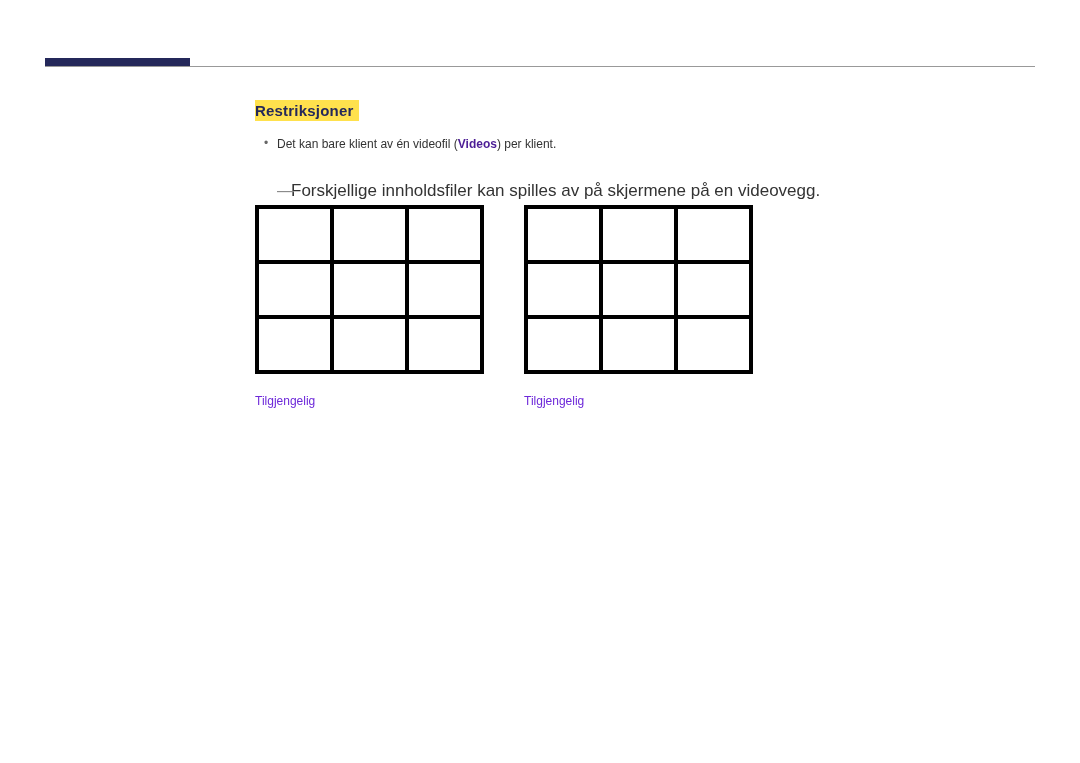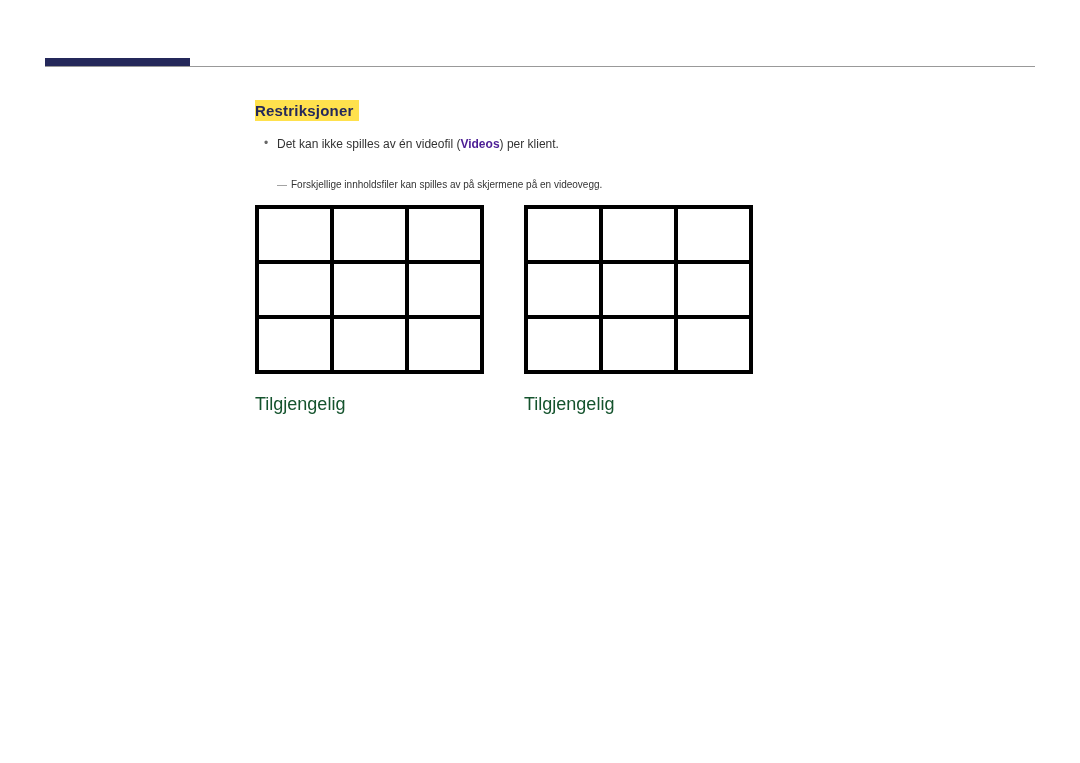--- a/index.html
+++ b/index.html
@@ -49,21 +49,21 @@
   }
   .bullet-dot {
     width: 22px;
     text-align: center;
     color: #666;
     line-height: 1.4;
   }
   .bullet-text { line-height: 1.5; }
   .sub-block {
     margin-left: 22px;
-    font-size: 10px;
+    font-size: 17px;
     color: #333;
     line-height: 1.6;
     position: relative;
     padding-left: 14px;
     margin-top: 24px;
   }
   .sub-block::before {
     content: "―";
     position: absolute;
     left: 0;
@@ -91,38 +91,38 @@
     background: #fff;
   }
   .cell.highlight {
     border: 2px solid #cc1e1e;
     margin: -2px;
     z-index: 2;
     position: relative;
   }
   .caption {
     margin-top: 20px;
-    font-size: 18px;
-    color: #14532d;
+    font-size: 12px;
+    color: #6d28d9;
   }
 </style>
 </head>
 <body>
 
 <div class="page">
   <div class="top-rule"></div>
   <div class="top-bar"></div>
 
   <div class="content">
     <div class="heading">Restriksjoner</div>
 
     <div class="bullet-row">
       <div class="bullet-dot">•</div>
       <div class="bullet-text">
-        <span>Det kan ikke spilles av én videofil (</span><span class="bold-red">Videos</span><span>) per klient.</span>
+        <span>Det kan bare klient av én videofil (</span><span class="bold-red">Videos</span><span>) per klient.</span>
       </div>
     </div>
 
     <div class="sub-block">
       <div>Forskjellige innholdsfiler kan spilles av på skjermene på en videovegg.</div>
     </div>
   </div>
 
   <div class="grids-row">
 

